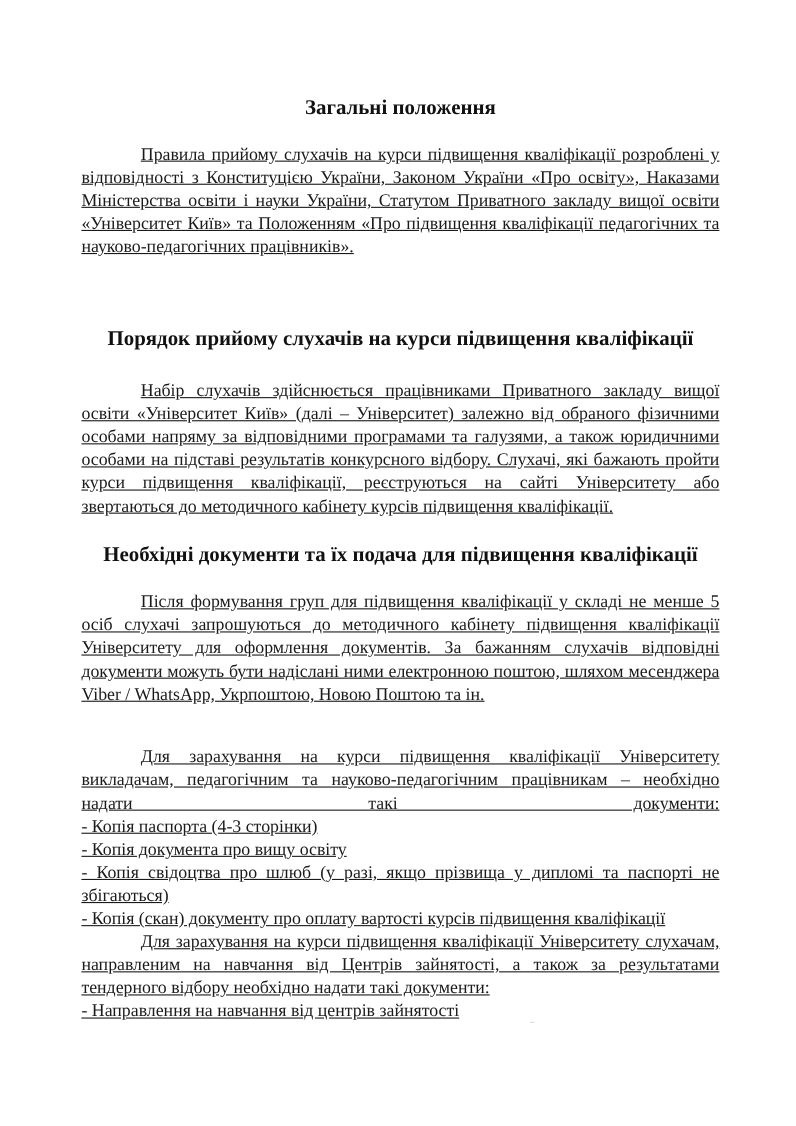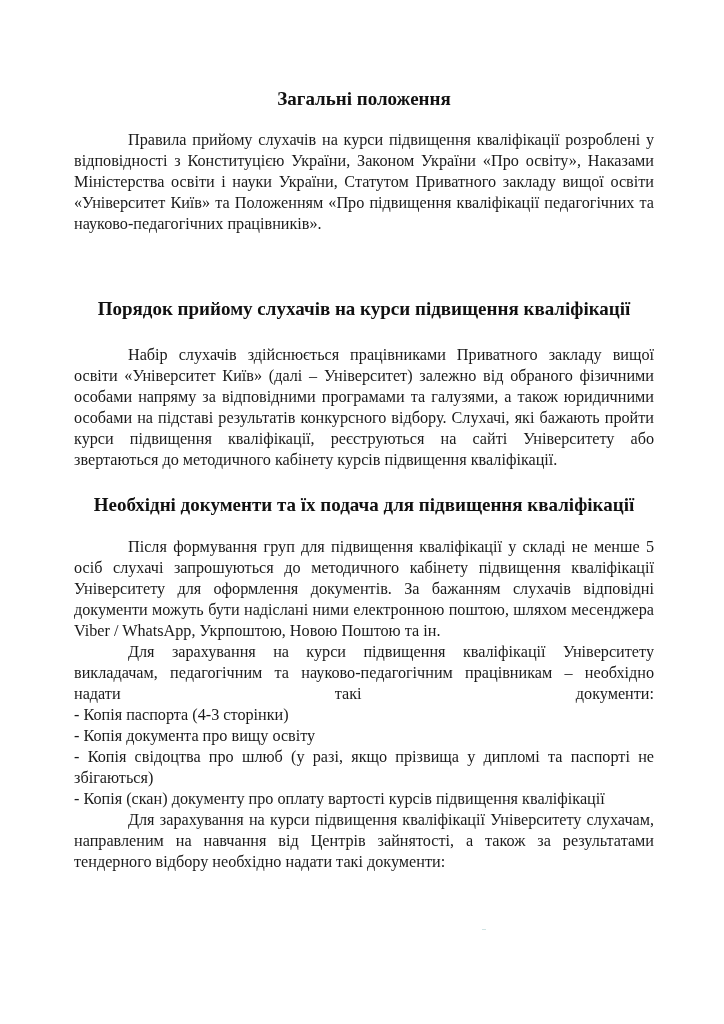--- a/index.html
+++ b/index.html
@@ -6,23 +6,23 @@
   body { width: 724px; height: 1024px; overflow: hidden; position: relative; }
   .page {
     position: absolute; left: 74px; top: 88px; width: 580px;
     font-family: "Liberation Serif", "DejaVu Serif", serif;
     font-size: 16.2px; line-height: 21px; color: #1a1a1a;
   }
   h2 {
     font-size: 19px; font-weight: bold; text-align: center;
     margin: 0; line-height: 21px; color: #111;
   }
-  p { margin: 0; text-align: justify; text-align-last: left; }
+  p { margin: 0; text-align: justify; text-align-last: left; text-decoration: underline; }
   p.indent { text-indent: 54px; }
-  p.forced-justify { text-align-last: justify; }
+  p.forced-justify { text-align-last: justify; margin-top: 36px; }
   .li { margin: 0; text-align: justify; }
   #h1 { margin-bottom: 21px; }
   #p1 { margin-bottom: 0; }
   #h2 { margin-top: 63px; margin-bottom: 26px; }
   #h3 { margin-top: 23px; margin-bottom: 22px; }
   .artifact { position: absolute; left: 482px; top: 929px; width: 4px; height: 1px; background: #cfe3e3; }
 </style>
 </head>
 <body>
 
@@ -38,15 +38,18 @@
   <p class="indent forced-justify">Для зарахування на курси підвищення кваліфікації Університету викладачам, педагогічним та науково-педагогічним працівникам – необхідно надати такі документи:</p>
 
   <div>
     <p class="li">- Копія паспорта (4-3 сторінки)</p>
     <p class="li">- Копія документа про вищу освіту</p>
     <p class="li">- Копія свідоцтва про шлюб (у разі, якщо прізвища у дипломі та паспорті не збігаються)</p>
     <p class="li">- Копія (скан) документу про оплату вартості курсів підвищення кваліфікації</p>
   </div>
 
   <p class="indent">Для зарахування на курси підвищення кваліфікації Університету слухачам, направленим на навчання від Центрів зайнятості, а також за результатами тендерного відбору необхідно надати такі документи:</p>
+  <div>
+    <p class="li">- Направлення на навчання від центрів зайнятості</p>
+  </div>
 </div>
 
 <div class="artifact"></div>
 
 </body></html>

